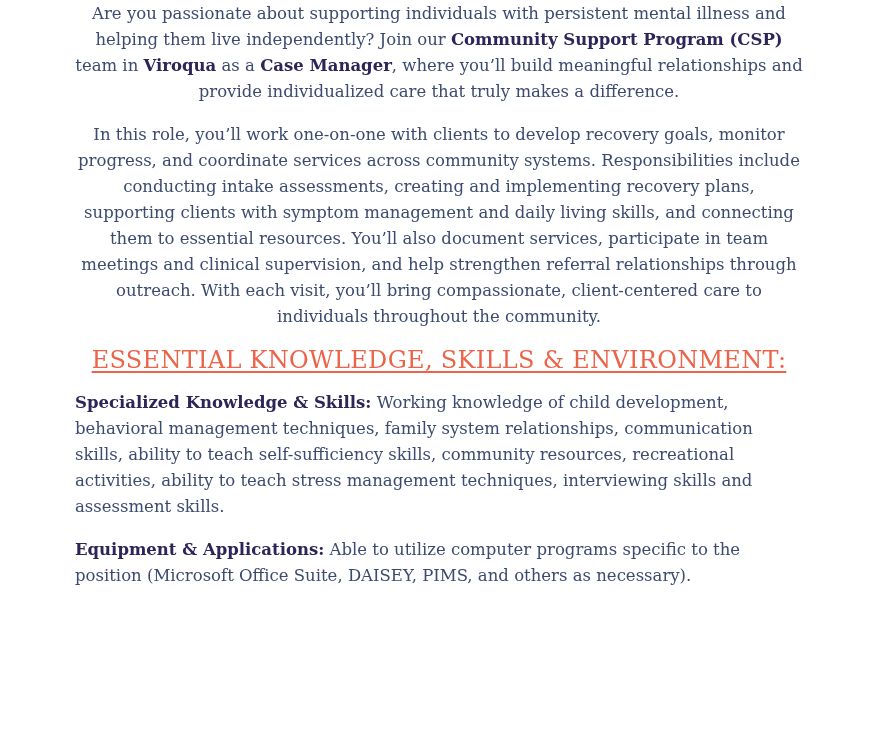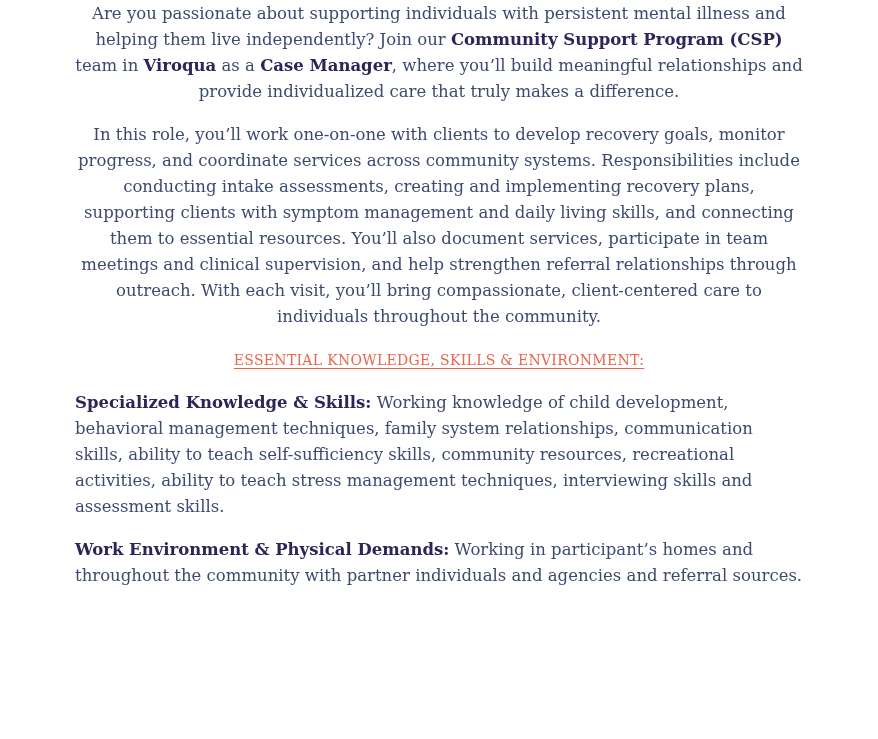--- a/index.html
+++ b/index.html
@@ -23,21 +23,21 @@
     max-width:728px;
     margin:0 auto;
     padding-top:1px;
   }
   p{margin:0 0 17px 0;}
   .center{text-align:center;}
   .b{font-weight:bold;color:var(--bold-text);}
   .heading{
     margin:0 0 17px 0;
     text-align:center;
-    font-size:14px;
+    font-size:24px;
     font-weight:normal;
     letter-spacing:0.3px;
     color:var(--accent);
     text-decoration:underline;
     text-underline-offset:3px;
   }
   .section{text-align:left;}
   .label{font-weight:bold;color:var(--bold-text);}
   .body-text{color:var(--body-text);}
 </style>
@@ -48,16 +48,16 @@
 
   <p class="center"><span>Are you passionate about supporting individuals with persistent mental illness and helping them live independently? Join our </span><span class="b">Community Support Program (CSP)</span><span> team in </span><span class="b">Viroqua</span><span> as a </span><span class="b">Case Manager</span><span>, where you’ll build meaningful relationships and provide individualized care that truly makes a difference.</span></p>
 
   <p class="center"><span>In this role, you’ll work one-on-one with clients to develop recovery goals, monitor progress, and coordinate services across community systems. Responsibilities include conducting intake assessments, creating and implementing recovery plans, supporting clients with symptom management and daily living skills, and connecting them to essential resources. You’ll also document services, participate in team meetings and clinical supervision, and help strengthen referral relationships through outreach. With each visit, you’ll bring compassionate, client-centered care to individuals throughout the community.</span></p>
 
   <h2 class="heading">ESSENTIAL KNOWLEDGE, SKILLS &amp; ENVIRONMENT:</h2>
 
 
   <p class="section"><span class="label">Specialized Knowledge &amp; Skills:</span><span class="body-text"> Working knowledge of child development, behavioral management techniques, family system relationships, communication skills, ability to teach self-sufficiency skills, community resources, recreational activities, ability to teach stress management techniques, interviewing skills and assessment skills.</span></p>
 
+  <p class="section"><span class="label">Equipment &amp; Applications:</span><span class="body-text"> Able to utilize computer programs specific to the position (Microsoft Office Suite, DAISEY, PIMS, and others as necessary).</span></p>
 
-  <p class="section"><span class="label">Work Environment &amp; Physical Demands:</span><span class="body-text"> Working in participant’s homes and throughout the community with partner individuals and agencies and referral sources.</span></p>
 
 </div>
 
 </body></html>

